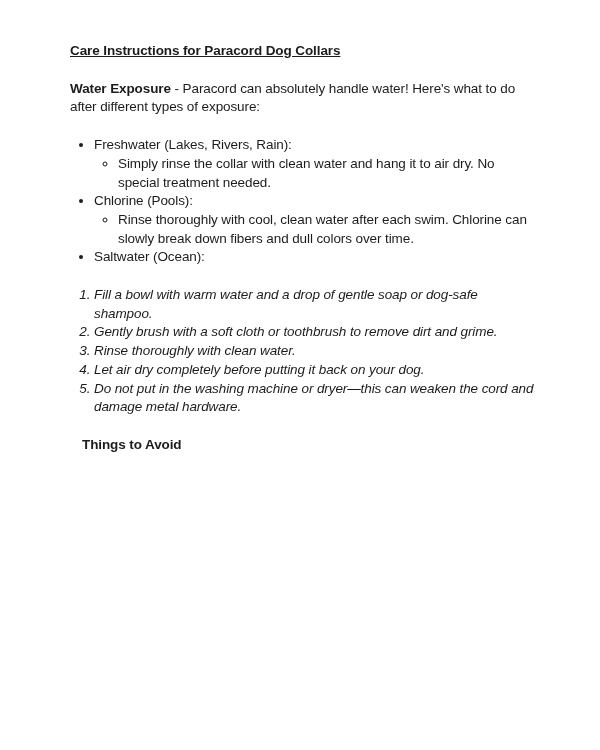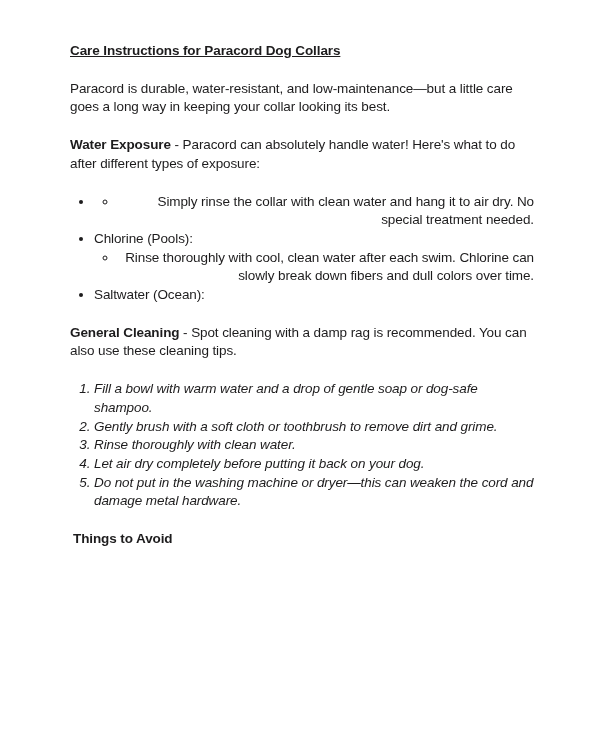--- a/index.html
+++ b/index.html
@@ -37,60 +37,58 @@
   }
   ul.top-list, ol.steps-list {
     margin: 0 0 19px 0;
     padding-left: 24px;
   }
   ul.top-list { list-style-type: disc; }
   ul.sub-list {
     margin: 0;
     padding-left: 24px;
     list-style-type: circle;
-    text-align: right;
   }
   ol.steps-list { list-style-type: decimal; font-style: italic; }
   li { margin: 0; padding: 0; }
-  p.avoid-heading { margin: 3px; }
+  p.avoid-heading { margin: 12px; }
   ul.avoid-list {
     margin: 0;
     padding-left: 24px;
     list-style-type: disc;
   }
 </style>
 </head>
 <body>
 
 <div class="doc">
 
   <h1 class="doc-title">Care Instructions for Paracord Dog Collars</h1>
 
-  <p class="block">Paracord is durable, water-resistant, and low-maintenance—but a little care goes a long way in keeping your collar looking its best.</p>
 
   <p class="block"><span class="bold">Water Exposure</span><span> - Paracord can absolutely handle water! Here's what to do after different types of exposure:</span></p>
 
   <ul class="top-list">
     <li>
+      <span>Freshwater (Lakes, Rivers, Rain):</span>
       <ul class="sub-list">
         <li>Simply rinse the collar with clean water and hang it to air dry. No special treatment needed.</li>
       </ul>
     </li>
     <li>
       <span>Chlorine (Pools):</span>
       <ul class="sub-list">
         <li>Rinse thoroughly with cool, clean water after each swim. Chlorine can slowly break down fibers and dull colors over time.</li>
       </ul>
     </li>
     <li>
       <span>Saltwater (Ocean):</span>
     </li>
   </ul>
 
-  <p class="block"><span class="bold">General Cleaning</span><span> - Spot cleaning with a damp rag is recommended. You can also use these cleaning tips.</span></p>
 
   <ol class="steps-list">
     <li>Fill a bowl with warm water and a drop of gentle soap or dog-safe shampoo.</li>
     <li>Gently brush with a soft cloth or toothbrush to remove dirt and grime.</li>
     <li>Rinse thoroughly with clean water.</li>
     <li>Let air dry completely before putting it back on your dog.</li>
     <li>Do not put in the washing machine or dryer—this can weaken the cord and damage metal hardware.</li>
   </ol>
 
   <p class="block avoid-heading bold">Things to Avoid</p>

